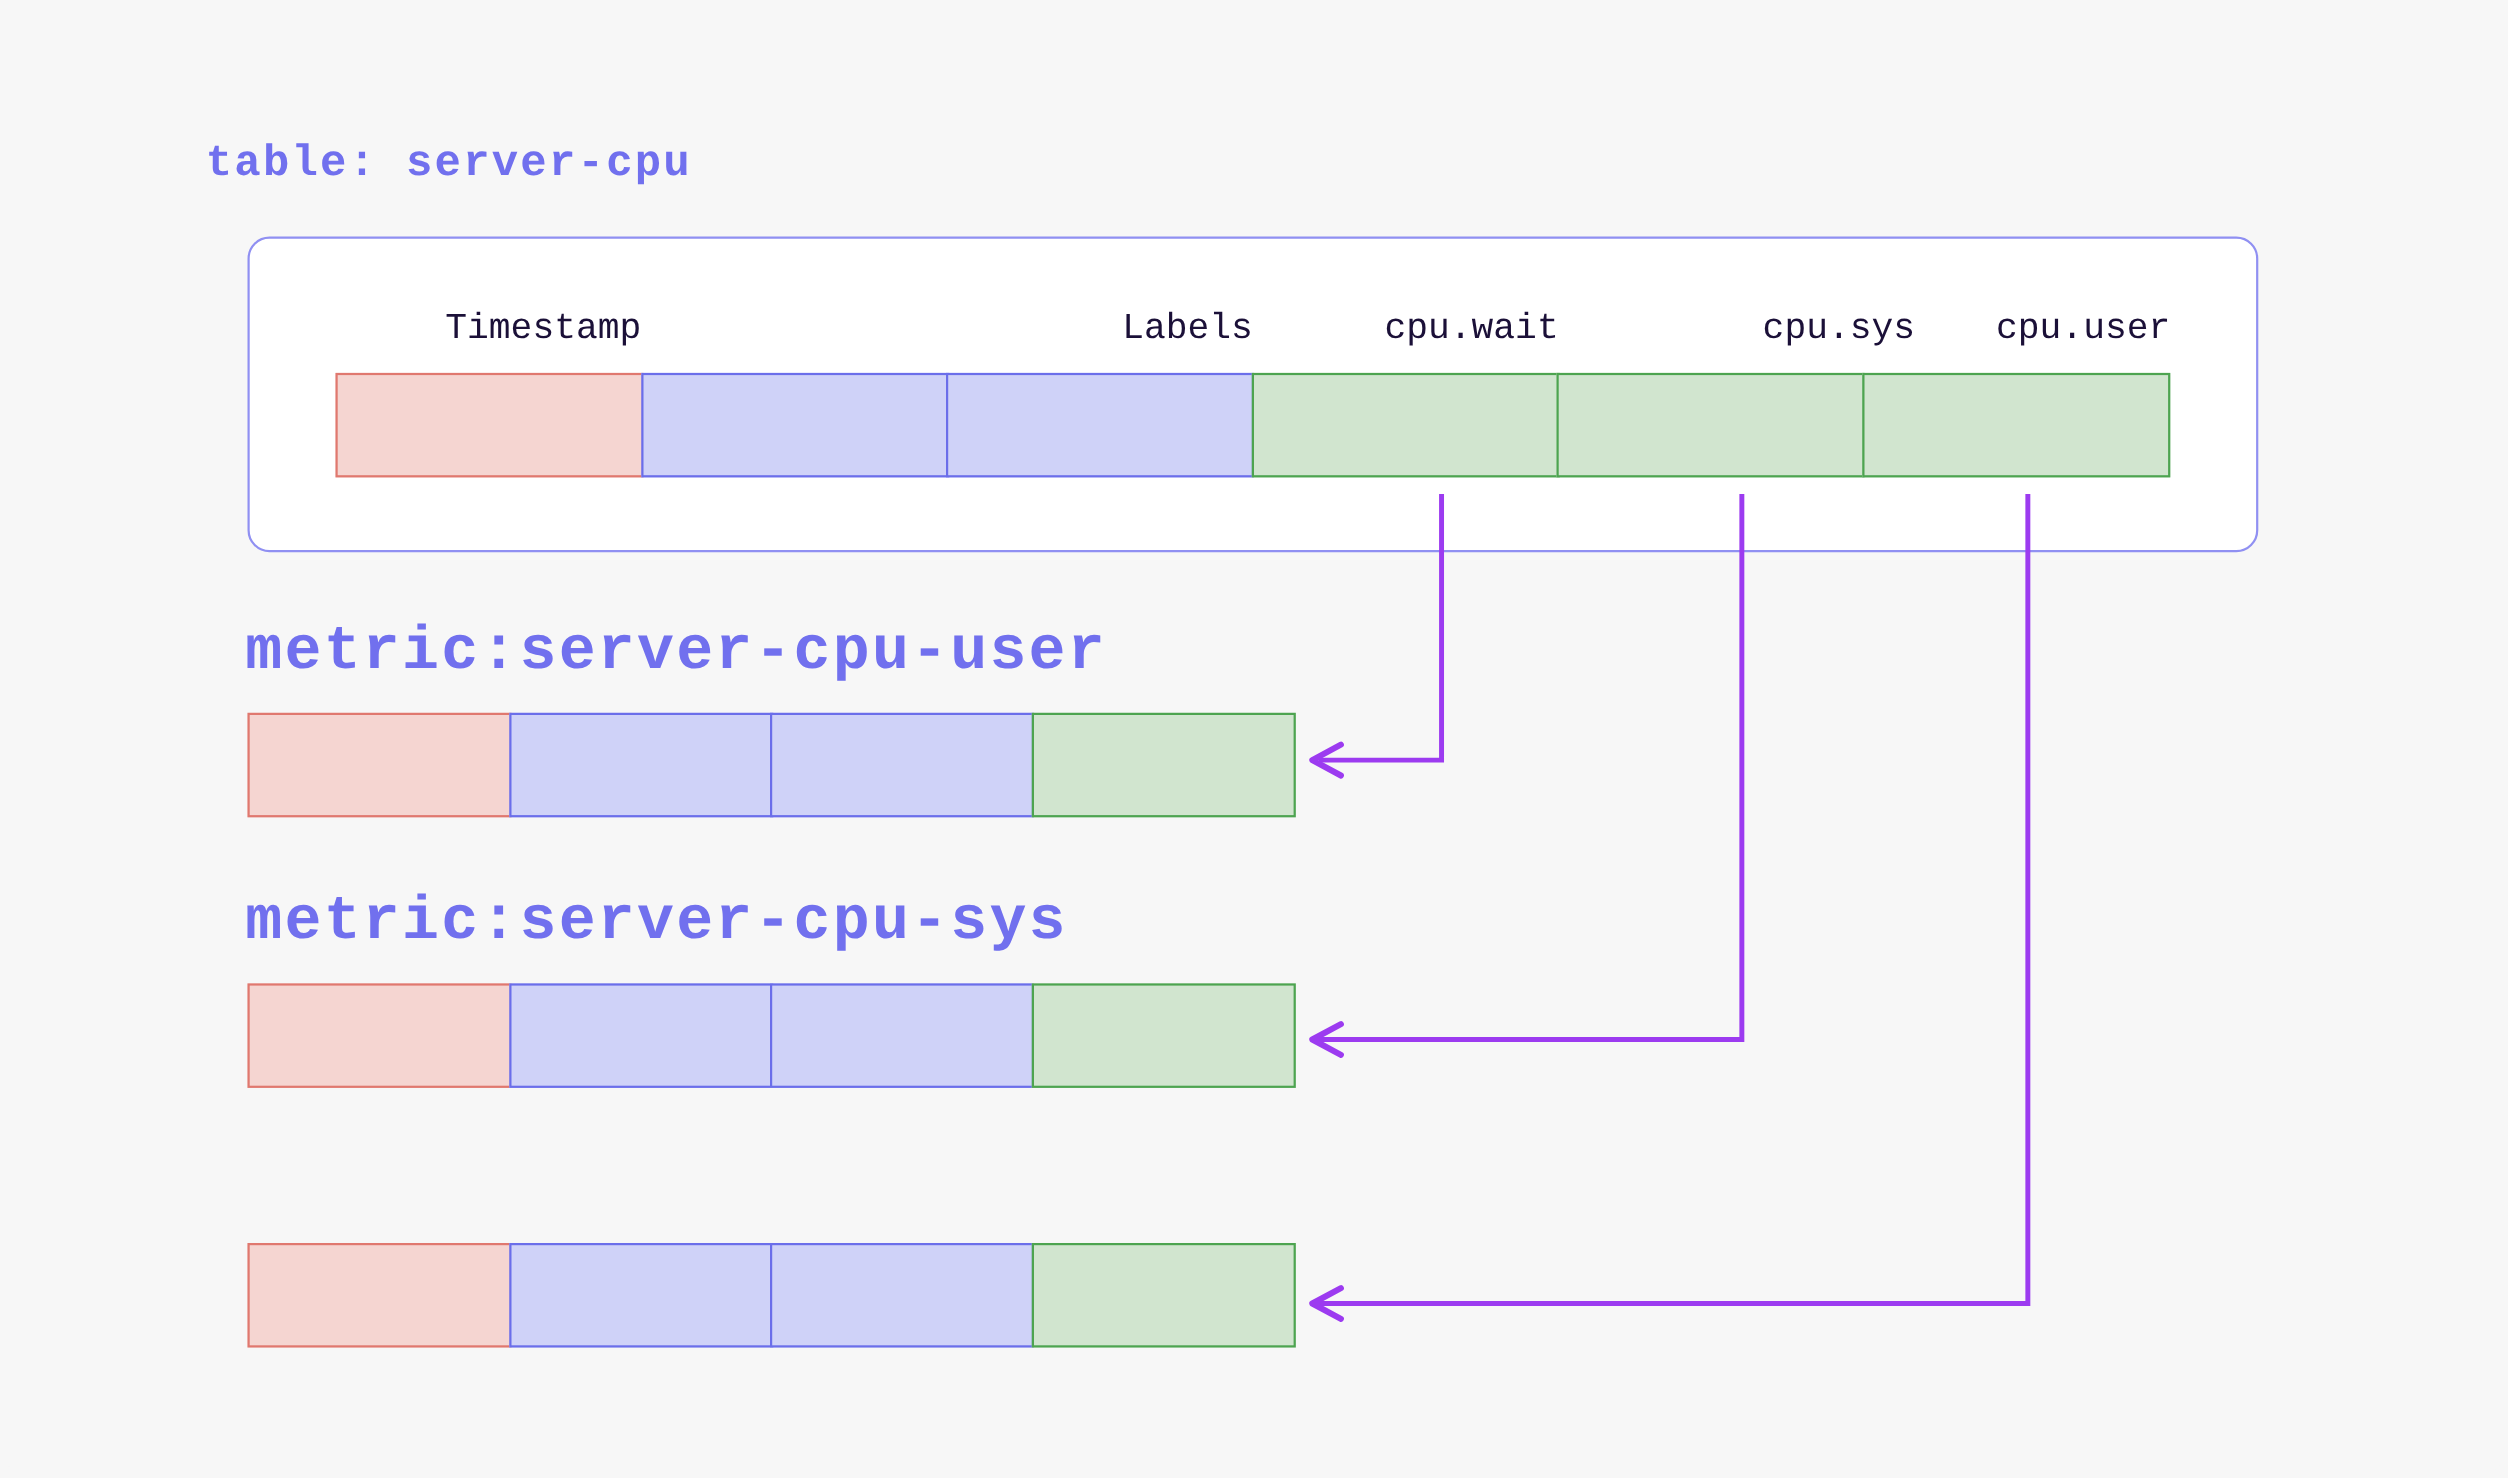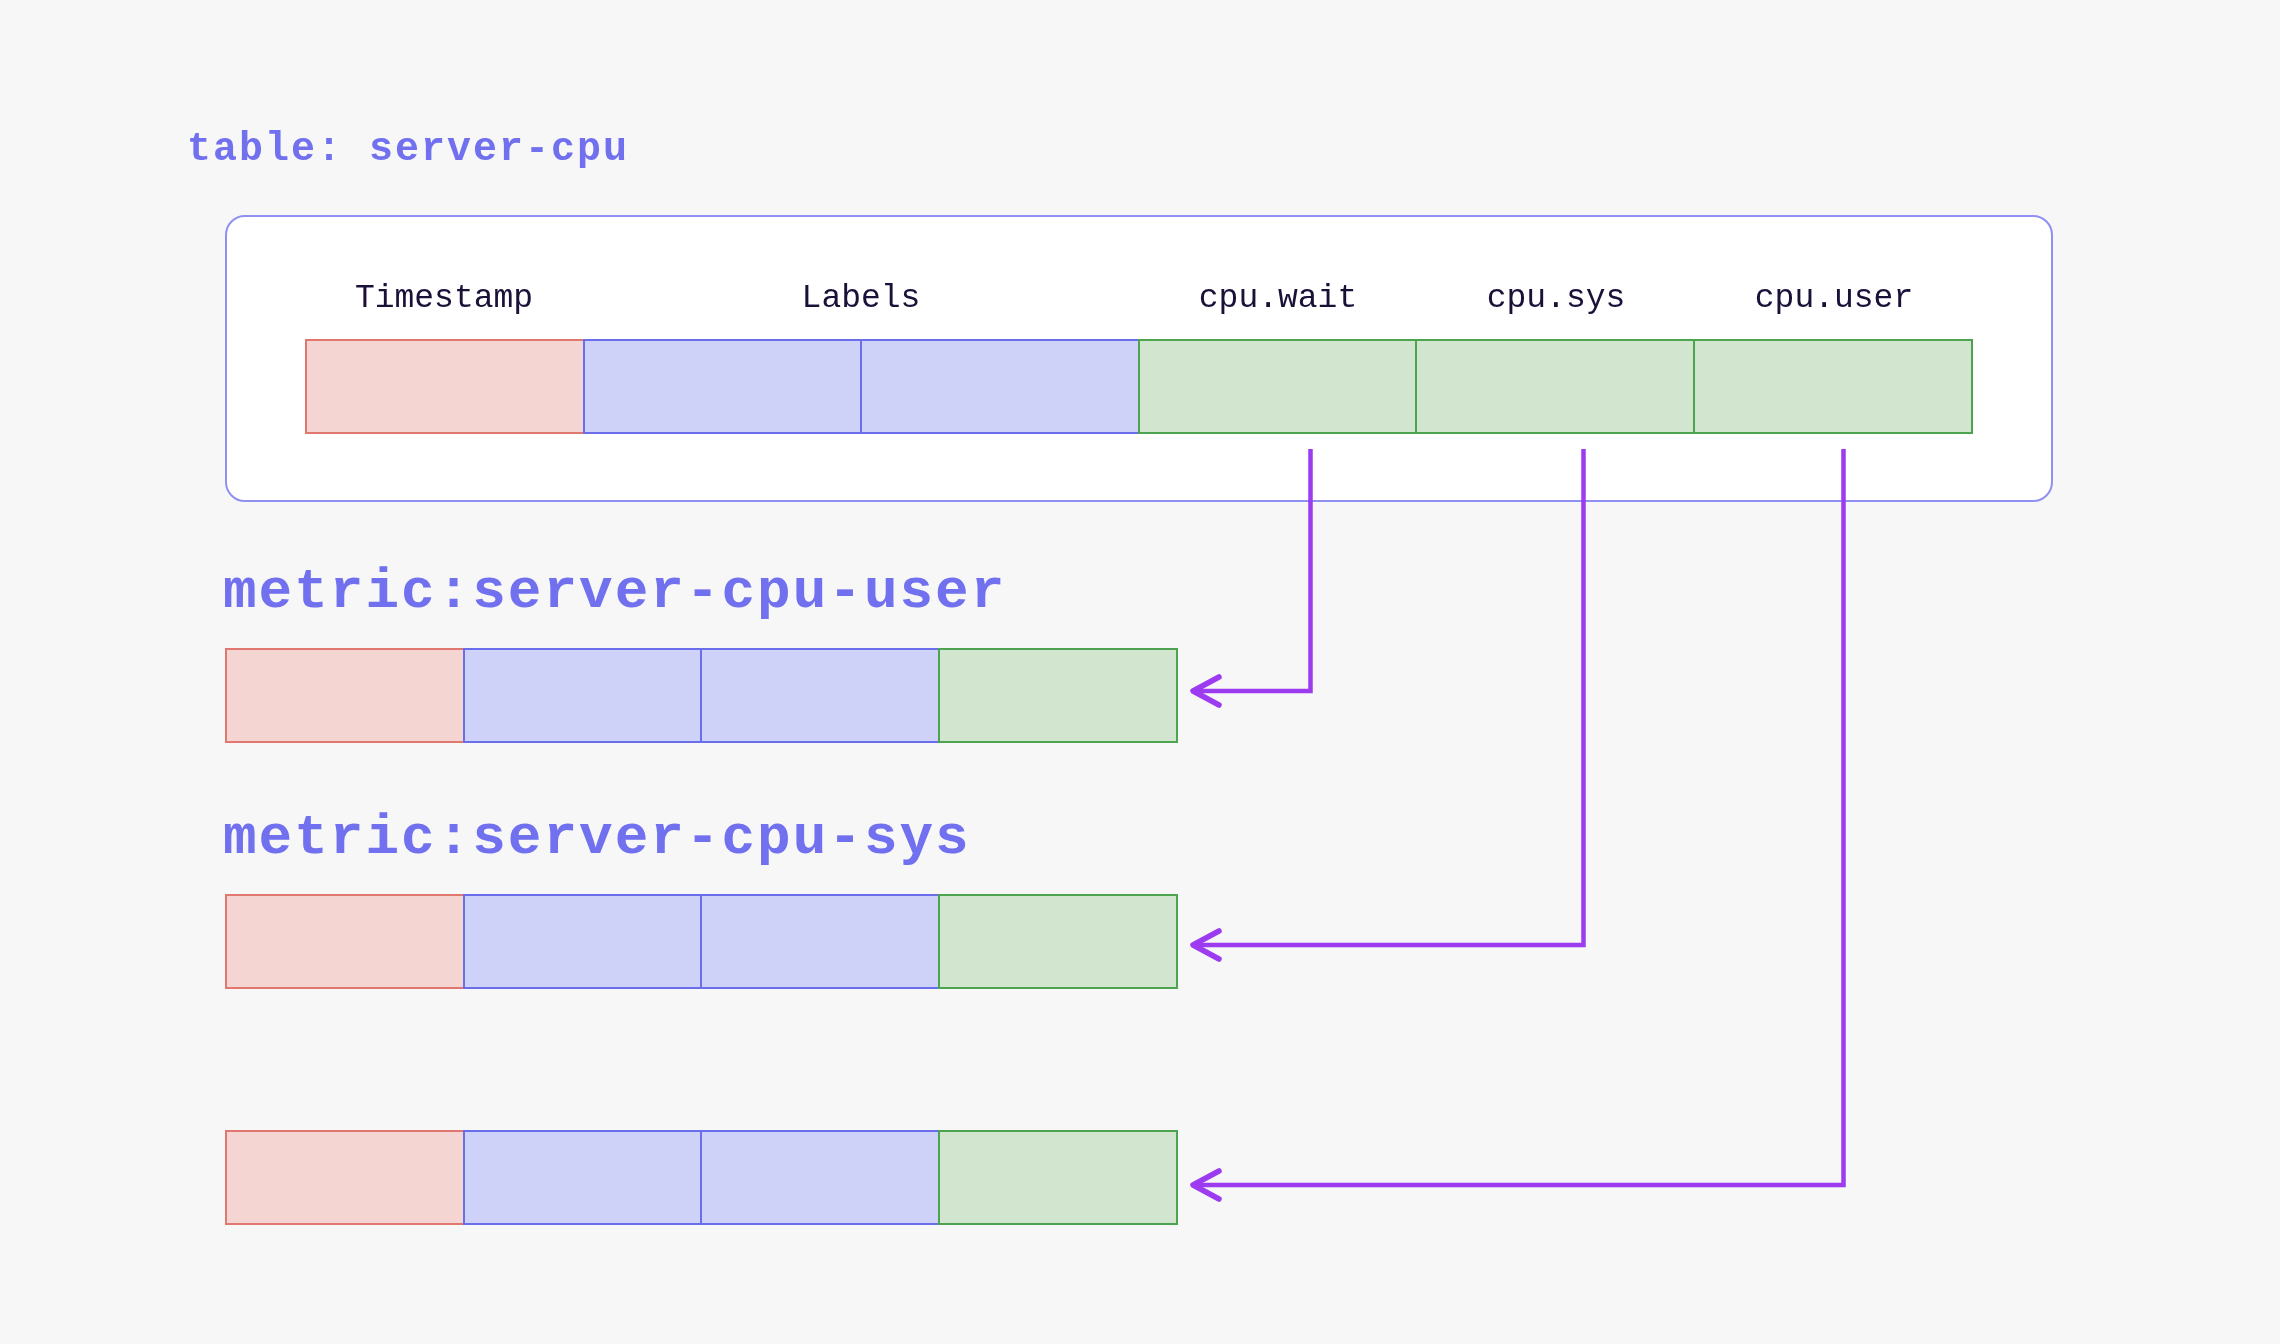--- a/index.html
+++ b/index.html
@@ -34,21 +34,21 @@
     position:absolute;left:225px;top:215px;width:1828px;height:287px;
     box-sizing:border-box;
     background:var(--box-fill);
     border:2px solid var(--box-border);
     border-radius:20px;
   }
   .col-header{
     position:absolute;top:62px;
     font-size:33px;line-height:40px;font-weight:500;
     color:var(--header-text);
-    text-align:center;white-space:pre;
+    text-align:right;white-space:pre;
   }
   .row{
     position:absolute;display:flex;height:95px;
   }
   .table-row{left:78px;top:122px;width:1668px;}
   .metric-row{left:225px;width:953px;}
   .cell{
     flex:1 1 0;box-sizing:border-box;
     border:2.5px solid transparent;
   }
@@ -77,21 +77,21 @@
 <body>
 
 <div class="page">
 
   <h1 class="title">table: server-cpu</h1>
 
   <div class="table-box">
     <span class="col-header" style="left:78px;width:278px">Timestamp</span>
     <span class="col-header" style="left:356px;width:556px">Labels</span>
     <span class="col-header" style="left:912px;width:278px">cpu.wait</span>
-    <span class="col-header" style="left:1190px;width:278px">cpu.sys</span>
+    <span class="col-header" style="left:1236px;width:278px">cpu.sys</span>
     <span class="col-header" style="left:1468px;width:278px">cpu.user</span>
 
     <div class="row table-row">
         <div class="cell cell--timestamp"></div>
         <div class="cell cell--labels"></div>
         <div class="cell cell--labels"></div>
         <div class="cell cell--value"></div>
         <div class="cell cell--value"></div>
         <div class="cell cell--value"></div>
       </div>

